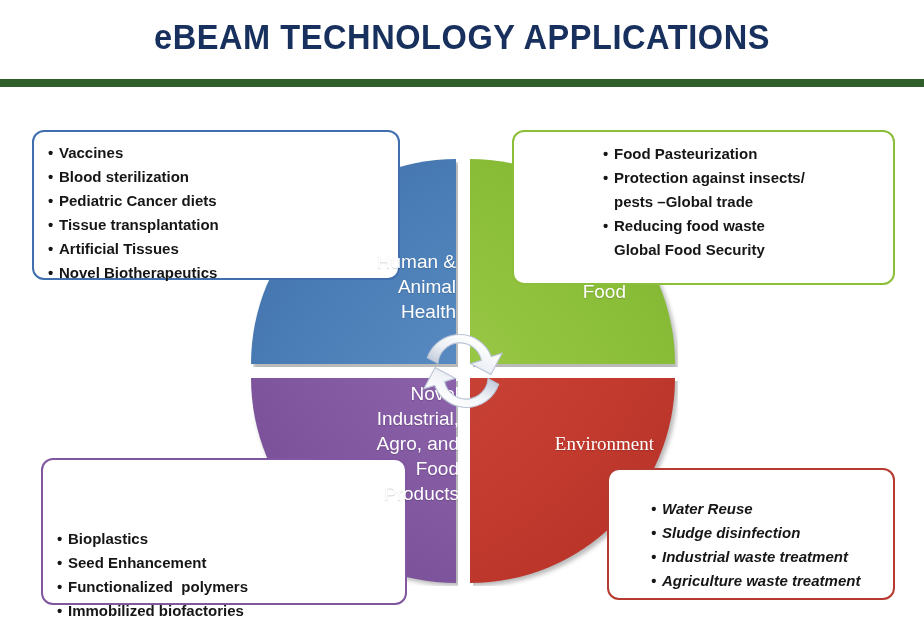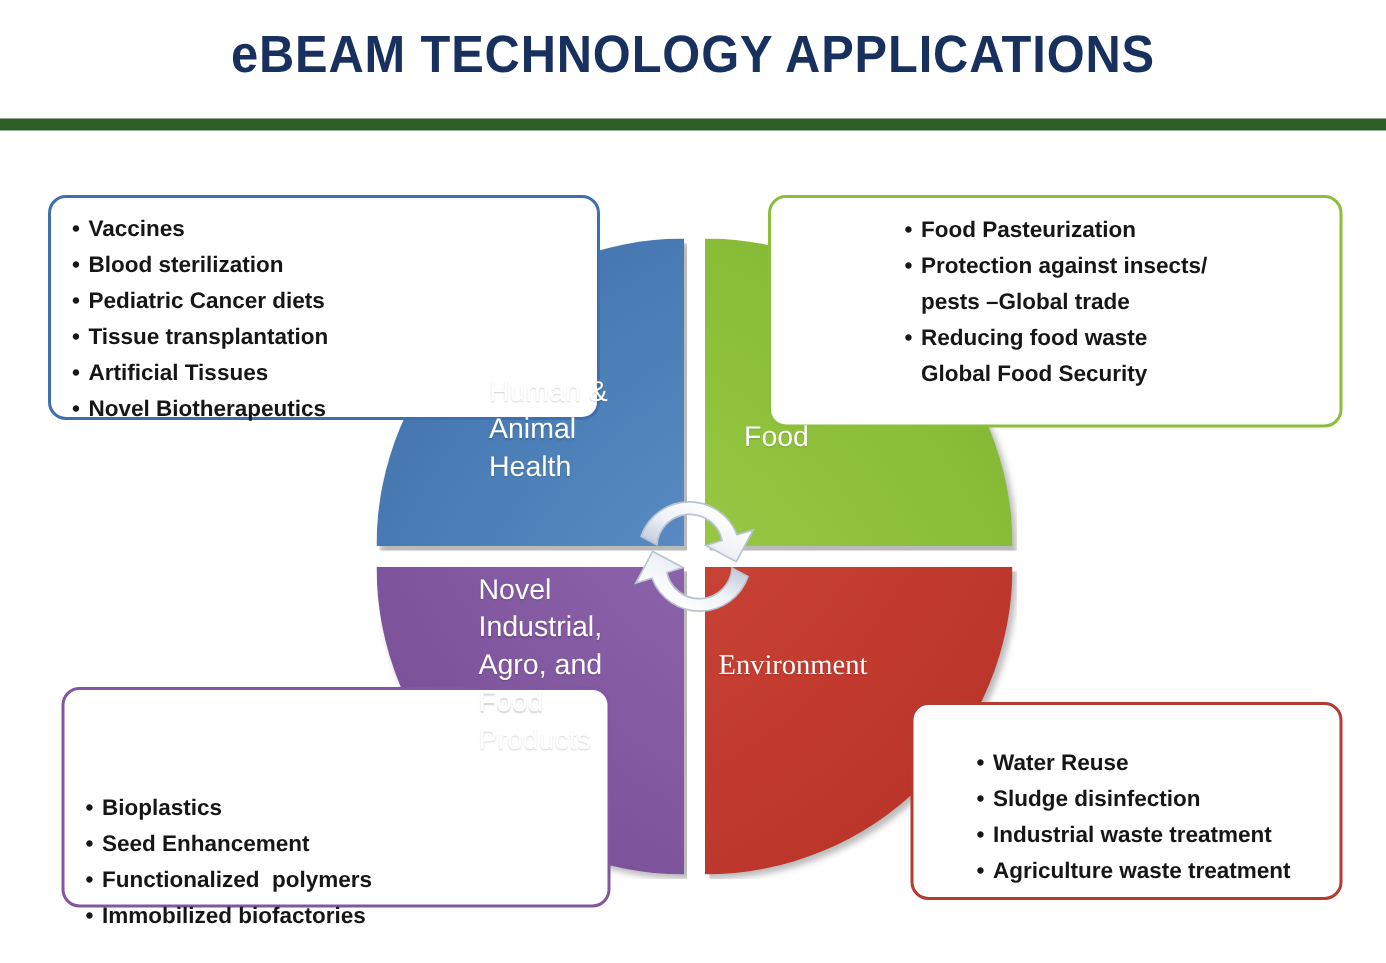--- a/index.html
+++ b/index.html
@@ -119,21 +119,21 @@
   #sh-environment { left: 222px; top: 222px; }
   #sh-environment i { left: -205px; top: -205px; }
 
   .quad-label {
     position: absolute;
     color: #ffffff;
     font-family: "Liberation Sans", sans-serif;
     font-size: 19px;
     font-weight: 400;
     line-height: 25px;
-    text-align: left;
+    text-align: right;
     text-shadow: 0 1px 1px rgba(0,0,0,0.18);
     z-index: 6;
   }
   #label-health      { left: 75px;  top: 90px;  width: 130px; }
   #label-food        { left: 245px; top: 120px; width: 130px; }
   #label-industrial  { left: 68px;  top: 222px; width: 140px; }
   #label-environment { left: 228px; top: 272px; width: 175px; font-family: Liberation Serif, serif; }
 
   
   #center-arrows {
@@ -189,20 +189,21 @@
     left: 41px; top: 458px;
     width: 366px; height: 147px;
     border-color: #8157a0;
   }
   #box-industrial ul { padding: 37px 0 0 14px; margin-top: 30px; }
 
   #box-environment {
     left: 607px; top: 468px;
     width: 288px; height: 132px;
     border-color: #b63a30;
+    font-style: italic;
   }
   #box-environment ul { padding: 27px 0 0 42px; }
 </style>
 </head>
 <body>
 
 <div id="header">
   <div id="page-title">eBEAM TECHNOLOGY APPLICATIONS</div>
   <div id="title-rule"></div>
 </div>

